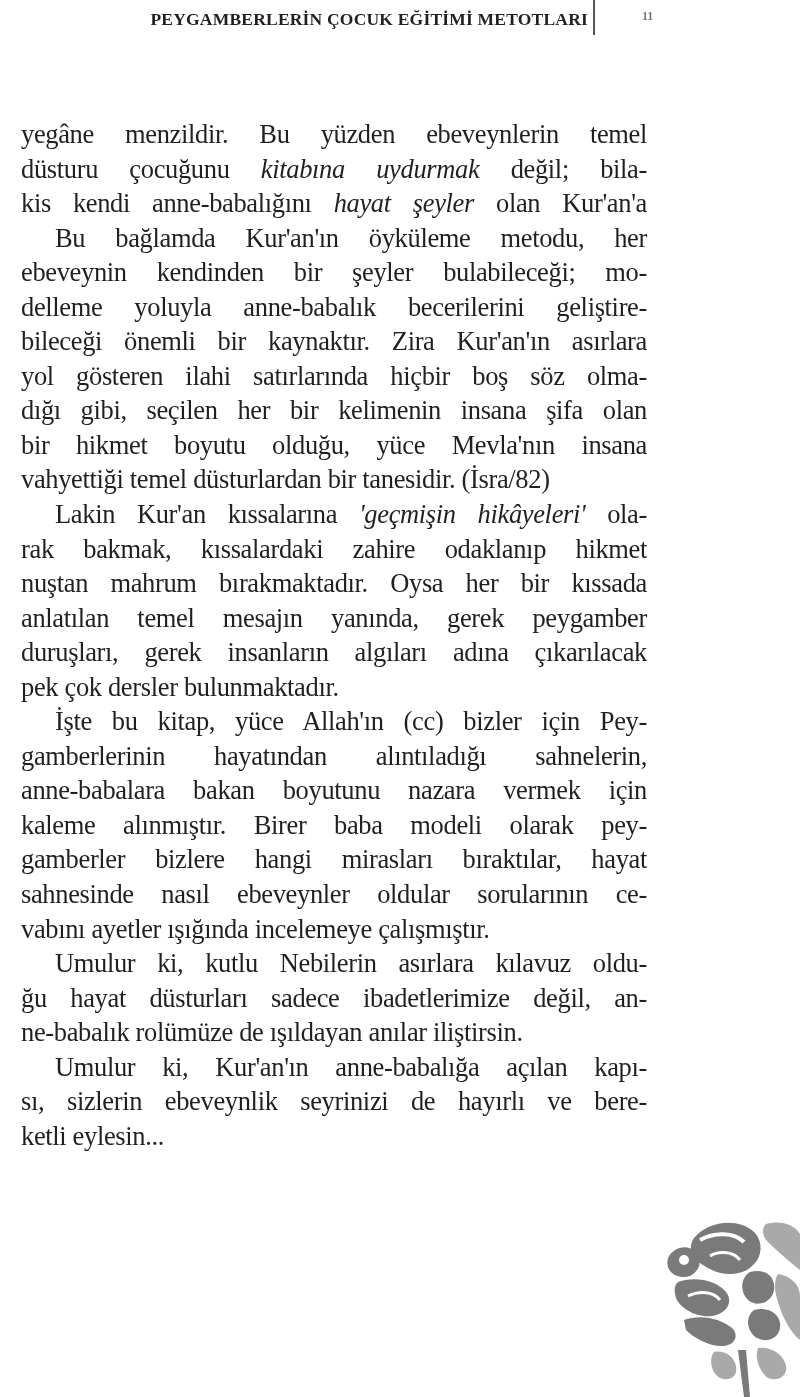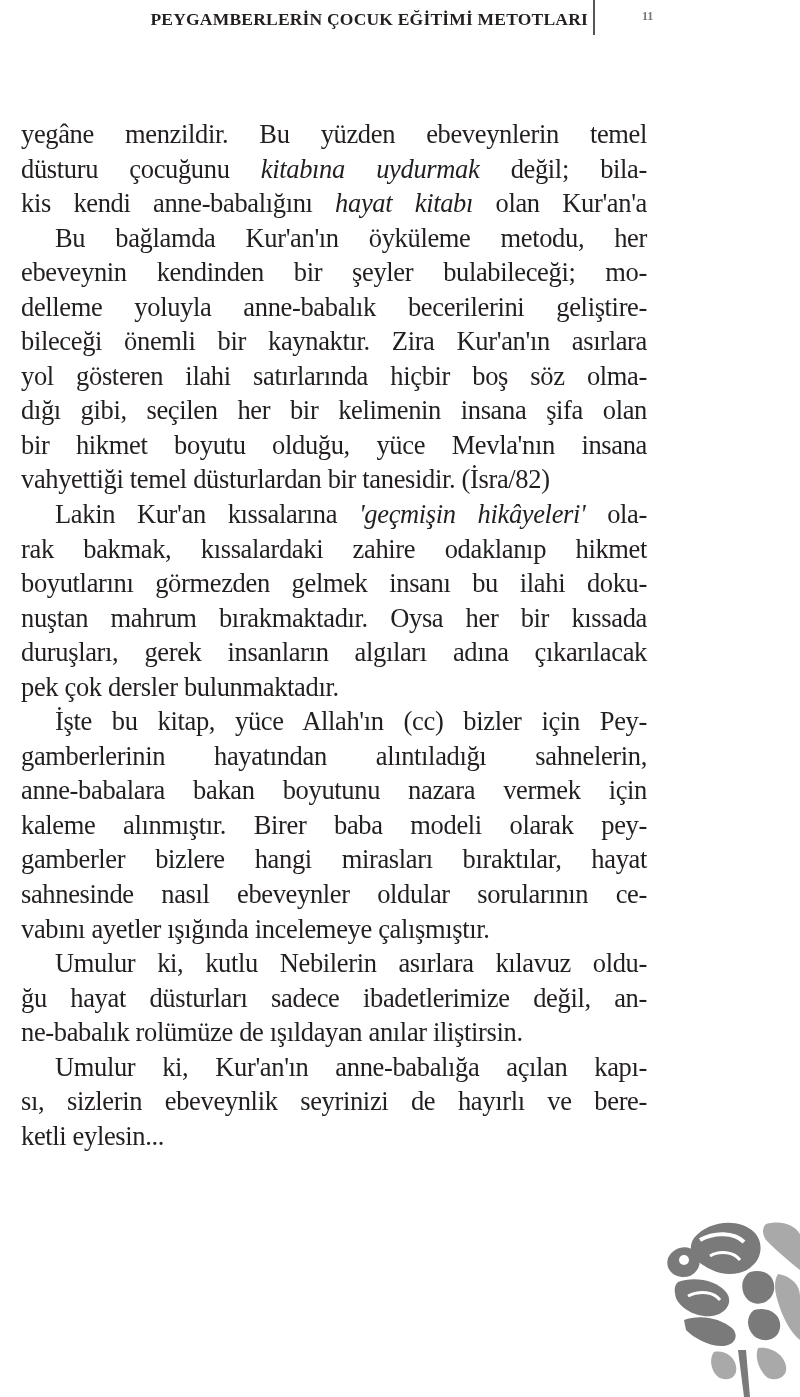--- a/index.html
+++ b/index.html
@@ -23,33 +23,33 @@
 
 <div class="header">
   <span class="running-title">PEYGAMBERLERİN ÇOCUK EĞİTİMİ METOTLARI</span>
   <span class="header-rule"></span>
   <span class="page-number">11</span>
 </div>
 
 <div class="body-text" id="body-text">
     <div class="line"><span>yegâne menzildir. Bu yüzden ebeveynlerin temel</span></div>
     <div class="line"><span>düsturu çocuğunu </span><span class="it">kitabına uydurmak</span><span> değil; bila-</span></div>
-    <div class="line"><span>kis kendi anne-babalığını </span><span class="it">hayat kitabı</span><span> olan Kur'an'a</span></div>
+    <div class="line"><span>kis kendi anne-babalığını </span><span class="it">hayat şeyler</span><span> olan Kur'an'a</span></div>
     <div class="line indent"><span>Bu bağlamda Kur'an'ın öyküleme metodu, her</span></div>
     <div class="line"><span>ebeveynin kendinden bir şeyler bulabileceği; mo-</span></div>
     <div class="line"><span>delleme yoluyla anne-babalık becerilerini geliştire-</span></div>
     <div class="line"><span>bileceği önemli bir kaynaktır. Zira Kur'an'ın asırlara</span></div>
     <div class="line"><span>yol gösteren ilahi satırlarında hiçbir boş söz olma-</span></div>
     <div class="line"><span>dığı gibi, seçilen her bir kelimenin insana şifa olan</span></div>
     <div class="line"><span>bir hikmet boyutu olduğu, yüce Mevla'nın insana</span></div>
     <div class="line last"><span>vahyettiği temel düsturlardan bir tanesidir. (İsra/82)</span></div>
     <div class="line indent"><span>Lakin Kur'an kıssalarına </span><span class="it">'geçmişin hikâyeleri'</span><span> ola-</span></div>
     <div class="line"><span>rak bakmak, kıssalardaki zahire odaklanıp hikmet</span></div>
-    <div class="line"><span>boyutlarını görmezden gelmek insanı bu ilahi doku-</span></div>
     <div class="line"><span>nuştan mahrum bırakmaktadır. Oysa her bir kıssada</span></div>
+    <div class="line"><span>anlatılan temel mesajın yanında, gerek peygamber</span></div>
     <div class="line"><span>duruşları, gerek insanların algıları adına çıkarılacak</span></div>
     <div class="line last"><span>pek çok dersler bulunmaktadır.</span></div>
     <div class="line indent"><span>İşte bu kitap, yüce Allah'ın (cc) bizler için Pey-</span></div>
     <div class="line"><span>gamberlerinin hayatından alıntıladığı sahnelerin,</span></div>
     <div class="line"><span>anne-babalara bakan boyutunu nazara vermek için</span></div>
     <div class="line"><span>kaleme alınmıştır. Birer baba modeli olarak pey-</span></div>
     <div class="line"><span>gamberler bizlere hangi mirasları bıraktılar, hayat</span></div>
     <div class="line"><span>sahnesinde nasıl ebeveynler oldular sorularının ce-</span></div>
     <div class="line last"><span>vabını ayetler ışığında incelemeye çalışmıştır.</span></div>
     <div class="line indent"><span>Umulur ki, kutlu Nebilerin asırlara kılavuz oldu-</span></div>

